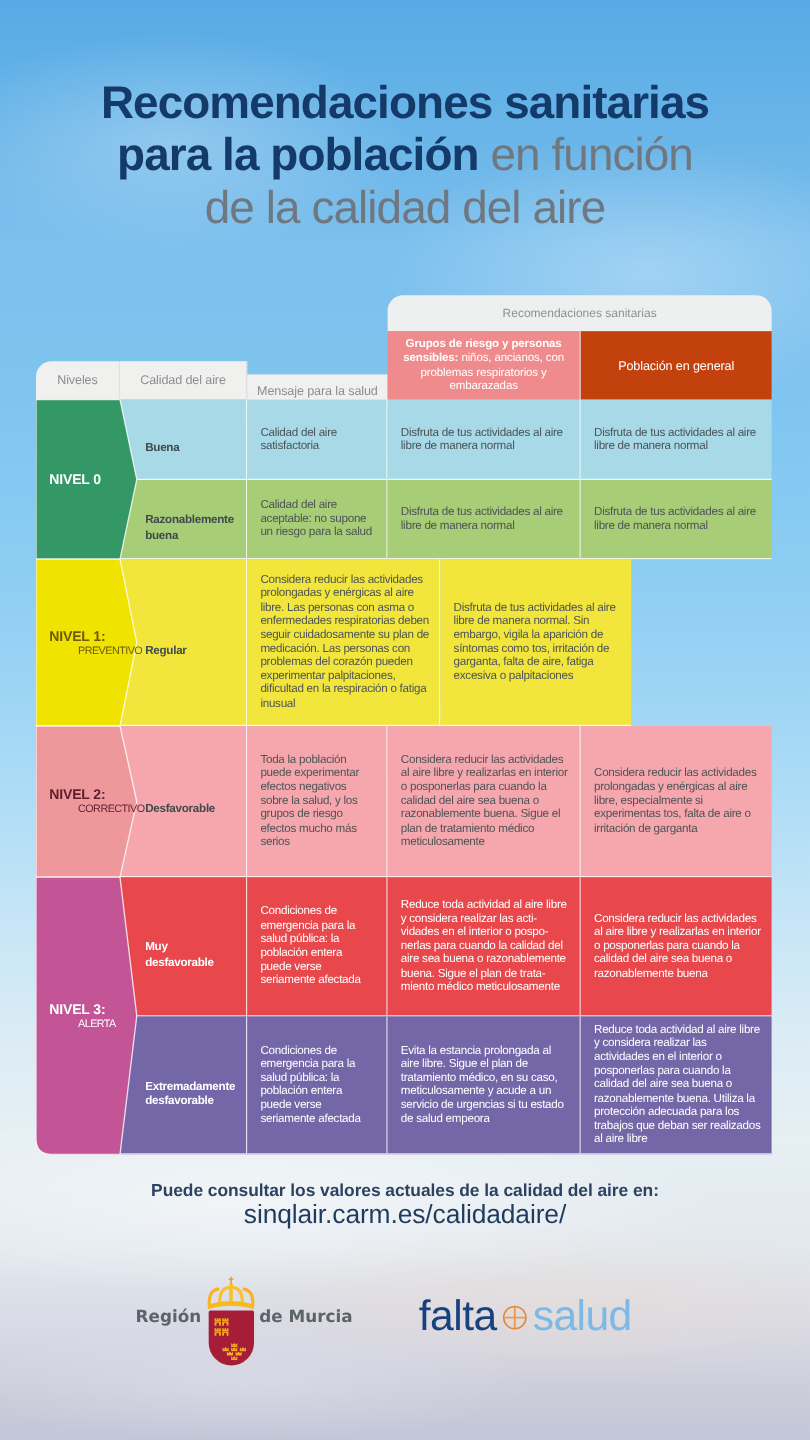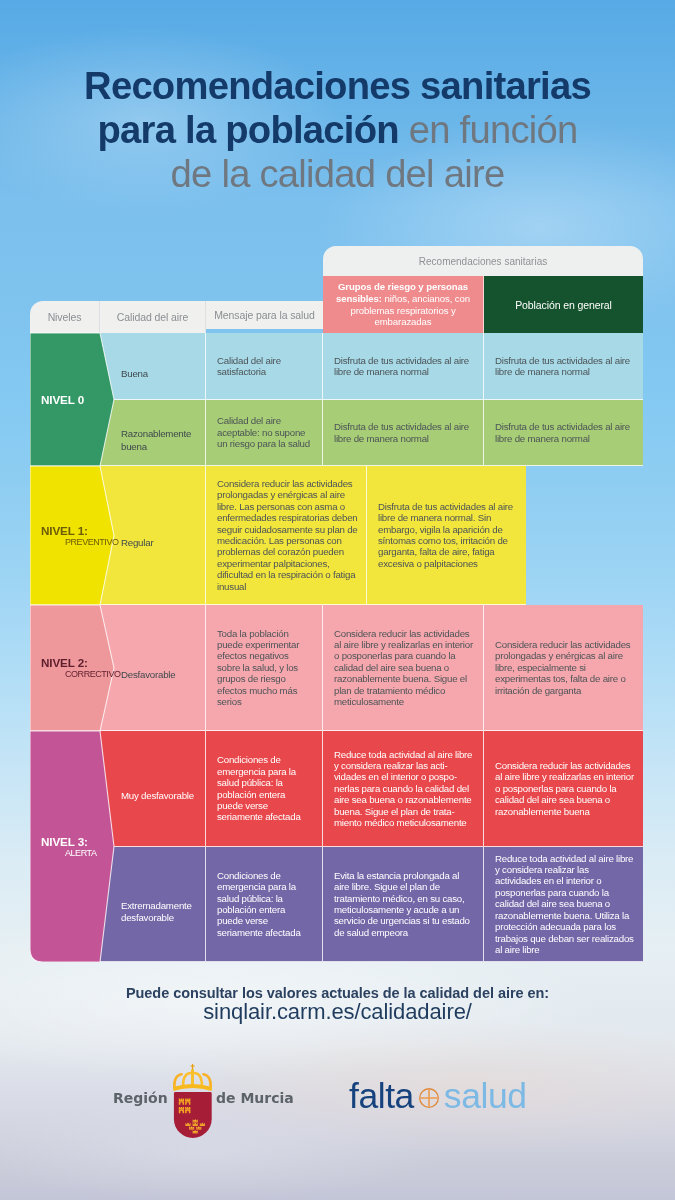--- a/index.html
+++ b/index.html
@@ -56,42 +56,42 @@
   .grp-head { position:absolute; left:293px; top:0; width:320px; height:30px;
     background:#eef0ef; border-radius:13px 13px 0 0;
     display:flex; align-items:center; justify-content:center;
     font-size:10px; color:#8e9295; }
   .hdr { position:absolute; display:flex; align-items:center; justify-content:center;
     font-size:10.5px; color:#8a8e92; text-align:center; background:#f0f1ef;
     letter-spacing:-0.1px; }
   .hdr.h0 { left:0;   top:55px; width:70px;  height:32px; border-radius:13px 0 0 0;
             border-right:1.1px solid #dde0e3; }
   .hdr.h1 { left:70px;  top:55px; width:106px; height:32px; border-right:1.1px solid #dde0e3; }
-  .hdr.h2 { left:176px; top:55px; width:117px; height:28px; white-space:nowrap; }
+  .hdr.h2 { left:176px; top:66px; width:117px; height:28px; white-space:nowrap; }
   .hdr.h3 { left:293px; top:30px; width:161px; height:57px; background:#f08b8d; color:#fff;
             line-height:11.8px; font-size:9.6px; padding:0 5px;
             border-right:1.1px solid rgba(255,255,255,0.65); }
-  .hdr.h4 { left:454px; top:30px; width:159px; height:57px; background:#14532d; color:#fff; }
+  .hdr.h4 { left:454px; top:30px; width:159px; height:57px; background:#c2410c; color:#fff; }
   .hdr.h3 b { font-weight:700; }
 
   .body-row { display:flex; position:relative; }
   .cgut { width:70px; }
   .cell { border-right:1.1px solid rgba(255,255,255,0.80);
     border-bottom:1.1px solid rgba(255,255,255,0.80);
     font-size:9.7px; line-height:11.4px; color:#4d5457;
     letter-spacing:-0.22px; display:flex; align-items:center; }
   .cell:last-child { border-right:none; }
   .r0 { height:67px; }
   .r1 { height:66px; }
   .r2 { height:139px; }
   .r3 { height:126px; }
   .r4 { height:116px; }
   .r5 { height:115px; }
   .c1 { width:106px; padding:16px 9px 0 21px;
-        font-weight:400; font-size:9.7px; line-height:12.5px; color:#3f4a4d;
+        font-weight:700; font-size:9.7px; line-height:12.5px; color:#3f4a4d;
         letter-spacing:-0.22px; }
   .c2 { width:117px; padding:0 12px 0 11px; }
   .c3 { width:161px; padding:0 8px 0 11px; }
   .c4 { width:159px; padding:0 9px 0 11px; }
   .r4 .cell, .r5 .cell { color:#fff; }
 
   
   .levels { position:absolute; left:0; top:0; width:86px; height:100%;
             pointer-events:none; z-index:5; }
   .levels svg { position:absolute; left:0; top:0; }

